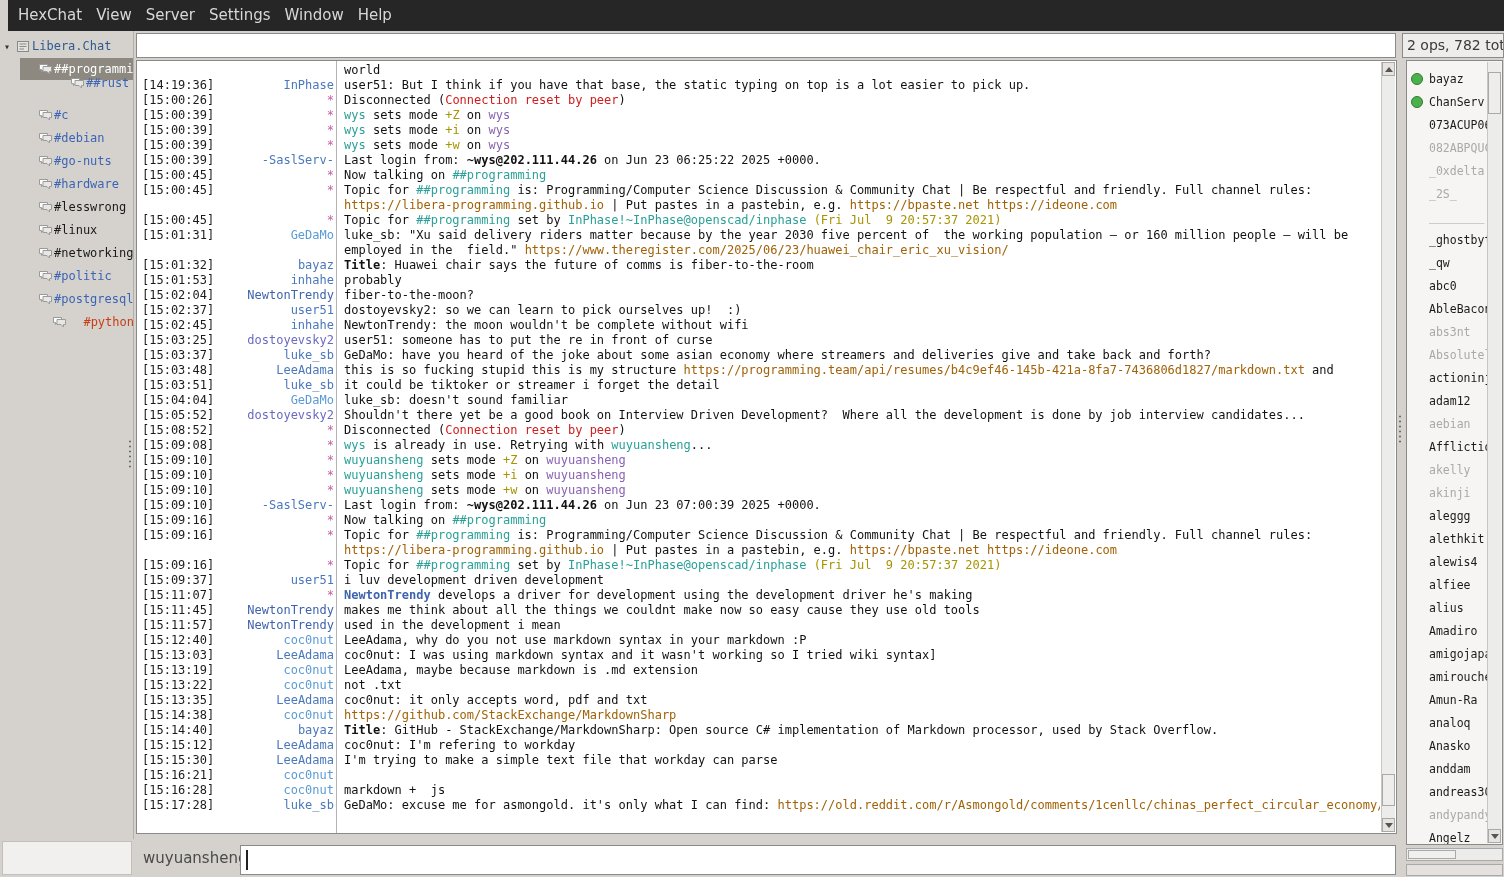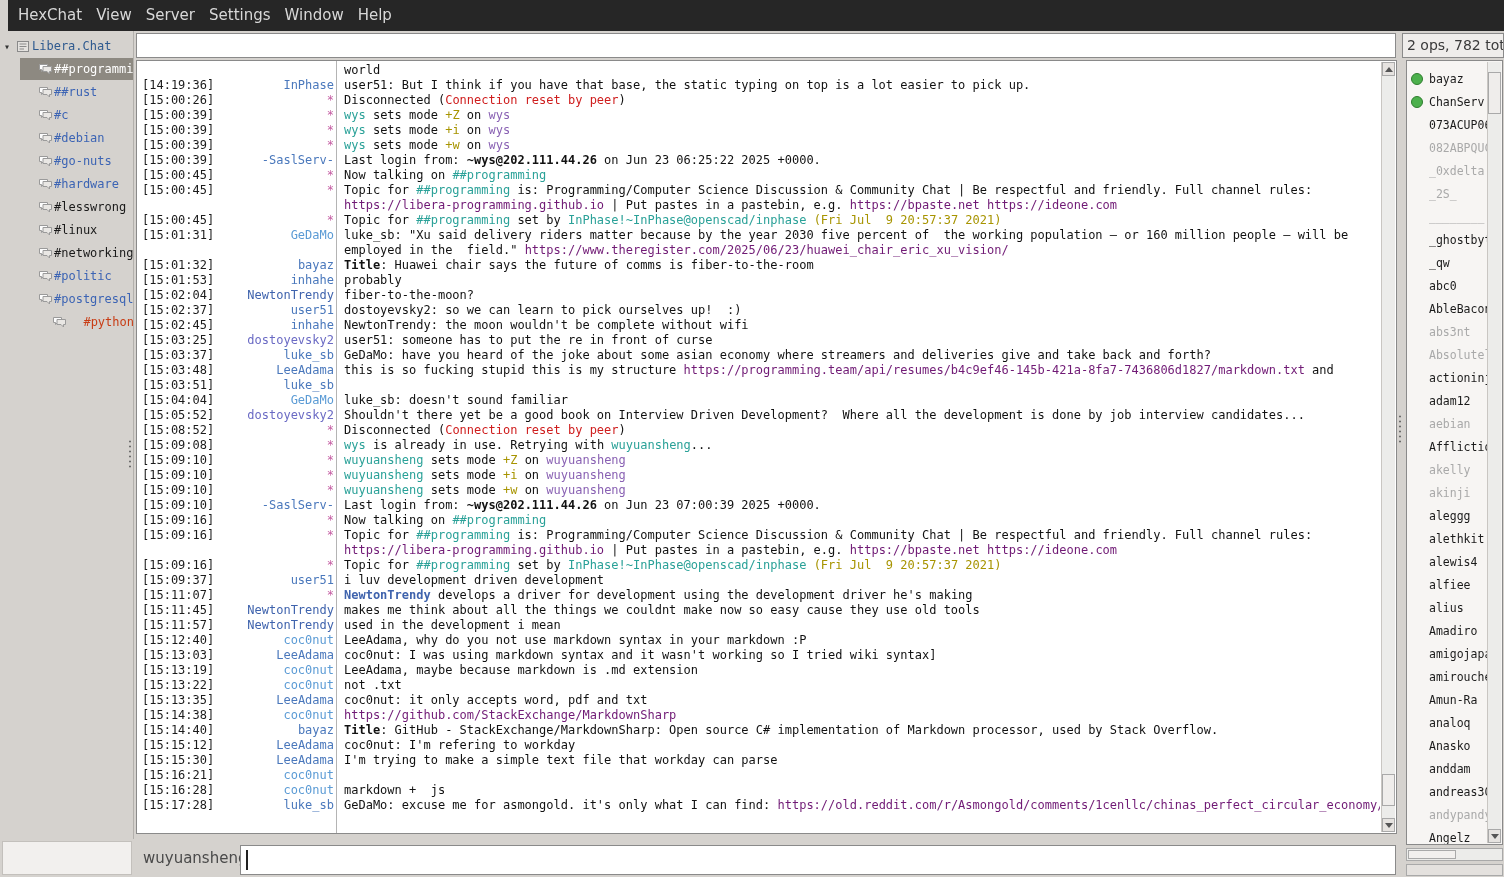--- a/index.html
+++ b/index.html
@@ -42,21 +42,21 @@
              font-family:"DejaVu Sans Mono",monospace;font-size:12px;line-height:15px;color:#111;}
   .chatsep{position:absolute;left:199px;top:0;bottom:0;width:0;border-left:1px solid #b4b4b4;}
   .crow{display:flex;height:15px;overflow:hidden;white-space:pre;}
   .ts{flex:0 0 76px;padding-left:4px;color:#1b1b1b;}
   .nick{flex:0 0 116px;text-align:right;}
   .msg{padding-left:10px;white-space:pre;}
   .n-blue{color:#4a78bc;} .n-cyan{color:#5b9bd5;} .n-dark{color:#3f63ad;}
   .n-violet{color:#6a6ac4;} .n-star{color:#c45ca2;}
   .s-d{color:#111;} .s-red{color:#cf1d1d;} .s-teal{color:#2aa198;} .s-olive{color:#a79400;}
   .s-purple{color:#8961b3;} .s-b{font-weight:bold;color:#111;}
-  .s-bb{font-weight:bold;color:#3f63ad;} .s-link{color:#701a75;}
+  .s-bb{font-weight:bold;color:#3f63ad;} .s-link{color:#a16207;}
   
   .vscroll{position:absolute;top:1px;bottom:1px;right:1px;width:14px;background:#ececea;
            border-left:1px solid #c9c6c2;box-sizing:border-box;}
   .sbtn{position:absolute;left:0;width:13px;height:14px;background:#e6e3e0;border:1px solid #a9a9a9;
         box-sizing:border-box;display:flex;align-items:center;justify-content:center;}
   .sthumb{position:absolute;left:0;width:13px;background:#efedeb;border:1px solid #a9a9a9;box-sizing:border-box;}
   .arr-up{width:0;height:0;border-left:4px solid transparent;border-right:4px solid transparent;border-bottom:5px solid #555;}
   .arr-dn{width:0;height:0;border-left:4px solid transparent;border-right:4px solid transparent;border-top:5px solid #555;}
   
   .userpanel{position:absolute;left:1406px;top:60px;width:97px;height:785px;background:#f7f5f3;
@@ -103,21 +103,21 @@
     <div class="tree-row tree-server"><span class="expander">▾</span><span class="ticon"><svg width="14" height="13" viewBox="0 0 14 13">
           <rect x="1.5" y="1.5" width="11" height="10" fill="#e4e2df" stroke="#8a8a8a"></rect>
           <line x1="3.5" y1="4" x2="10.5" y2="4" stroke="#8a8a8a"></line>
           <line x1="3.5" y1="6.5" x2="10.5" y2="6.5" stroke="#8a8a8a"></line>
           <line x1="3.5" y1="9" x2="8" y2="9" stroke="#8a8a8a"></line>
         </svg></span><span class="label">Libera.Chat</span></div>
     <div class="tree-row t-selected" style="top: 27px;"><span class="chind"></span><span class="ticon"><svg width="15" height="13" viewBox="0 0 15 13">
           <path d="M1.5 1.5 h8 v5 h-4 l-2 2 v-2 h-2 z" fill="#fdfdfd" stroke="#9a9a9a"></path>
           <path d="M5 3.5 h8.5 v5 h-2 v2.5 l-2.5 -2.5 h-4 z" fill="#e9e7e4" stroke="#9a9a9a"></path>
         </svg></span><span class="label">##programming</span></div>
-    <div class="tree-row t-activity" style="top: 50px;"><span class="chind"></span><span class="ticon"><svg width="15" height="13" viewBox="0 0 15 13">
+    <div class="tree-row t-activity" style="top: 41px; padding-left: 32px;"><span class="chind"></span><span class="ticon"><svg width="15" height="13" viewBox="0 0 15 13">
           <path d="M1.5 1.5 h8 v5 h-4 l-2 2 v-2 h-2 z" fill="#fdfdfd" stroke="#9a9a9a"></path>
           <path d="M5 3.5 h8.5 v5 h-2 v2.5 l-2.5 -2.5 h-4 z" fill="#e9e7e4" stroke="#9a9a9a"></path>
         </svg></span><span class="label">##rust</span></div>
     <div class="tree-row t-activity" style="top: 73px;"><span class="chind"></span><span class="ticon"><svg width="15" height="13" viewBox="0 0 15 13">
           <path d="M1.5 1.5 h8 v5 h-4 l-2 2 v-2 h-2 z" fill="#fdfdfd" stroke="#9a9a9a"></path>
           <path d="M5 3.5 h8.5 v5 h-2 v2.5 l-2.5 -2.5 h-4 z" fill="#e9e7e4" stroke="#9a9a9a"></path>
         </svg></span><span class="label">#c</span></div>
     <div class="tree-row t-activity" style="top: 96px;"><span class="chind"></span><span class="ticon"><svg width="15" height="13" viewBox="0 0 15 13">
           <path d="M1.5 1.5 h8 v5 h-4 l-2 2 v-2 h-2 z" fill="#fdfdfd" stroke="#9a9a9a"></path>
           <path d="M5 3.5 h8.5 v5 h-2 v2.5 l-2.5 -2.5 h-4 z" fill="#e9e7e4" stroke="#9a9a9a"></path>
@@ -184,21 +184,21 @@
       <div class="crow"><span class="ts">[15:01:31]</span><span class="nick n-cyan">GeDaMo</span><span class="msg"><span class="s-d">luke_sb: "Xu said delivery riders matter because by the year 2030 five percent of  the working population — or 160 million people — will be</span></span></div>
       <div class="crow"><span class="ts"></span><span class="nick "></span><span class="msg"><span class="s-d">employed in the  field." </span><span class="s-link">https://www.theregister.com/2025/06/23/huawei_chair_eric_xu_vision/</span></span></div>
       <div class="crow"><span class="ts">[15:01:32]</span><span class="nick n-blue">bayaz</span><span class="msg"><span class="s-b">Title</span><span class="s-d">: Huawei chair says the future of comms is fiber-to-the-room</span></span></div>
       <div class="crow"><span class="ts">[15:01:53]</span><span class="nick n-blue">inhahe</span><span class="msg"><span class="s-d">probably</span></span></div>
       <div class="crow"><span class="ts">[15:02:04]</span><span class="nick n-dark">NewtonTrendy</span><span class="msg"><span class="s-d">fiber-to-the-moon?</span></span></div>
       <div class="crow"><span class="ts">[15:02:37]</span><span class="nick n-blue">user51</span><span class="msg"><span class="s-d">dostoyevsky2: so we can learn to pick ourselves up!  :)</span></span></div>
       <div class="crow"><span class="ts">[15:02:45]</span><span class="nick n-blue">inhahe</span><span class="msg"><span class="s-d">NewtonTrendy: the moon wouldn't be complete without wifi</span></span></div>
       <div class="crow"><span class="ts">[15:03:25]</span><span class="nick n-violet">dostoyevsky2</span><span class="msg"><span class="s-d">user51: someone has to put the re in front of curse</span></span></div>
       <div class="crow"><span class="ts">[15:03:37]</span><span class="nick n-blue">luke_sb</span><span class="msg"><span class="s-d">GeDaMo: have you heard of the joke about some asian economy where streamers and deliveries give and take back and forth?</span></span></div>
       <div class="crow"><span class="ts">[15:03:48]</span><span class="nick n-blue">LeeAdama</span><span class="msg"><span class="s-d">this is so fucking stupid this is my structure </span><span class="s-link">https://programming.team/api/resumes/b4c9ef46-145b-421a-8fa7-7436806d1827/markdown.txt</span><span class="s-d"> and</span></span></div>
-      <div class="crow"><span class="ts">[15:03:51]</span><span class="nick n-blue">luke_sb</span></div>
+      <div class="crow"><span class="ts">[15:03:51]</span><span class="nick n-blue">luke_sb</span><span class="msg"><span class="s-d">it could be tiktoker or streamer i forget the detail</span></span></div>
       <div class="crow"><span class="ts">[15:04:04]</span><span class="nick n-cyan">GeDaMo</span><span class="msg"><span class="s-d">luke_sb: doesn't sound familiar</span></span></div>
       <div class="crow"><span class="ts">[15:05:52]</span><span class="nick n-violet">dostoyevsky2</span><span class="msg"><span class="s-d">Shouldn't there yet be a good book on Interview Driven Development?  Where all the development is done by job interview candidates...</span></span></div>
       <div class="crow"><span class="ts">[15:08:52]</span><span class="nick n-star">*</span><span class="msg"><span class="s-d">Disconnected (</span><span class="s-red">Connection reset by peer</span><span class="s-d">)</span></span></div>
       <div class="crow"><span class="ts">[15:09:08]</span><span class="nick n-star">*</span><span class="msg"><span class="s-teal">wys</span><span class="s-d"> is already in use. Retrying with </span><span class="s-teal">wuyuansheng</span><span class="s-d">...</span></span></div>
       <div class="crow"><span class="ts">[15:09:10]</span><span class="nick n-star">*</span><span class="msg"><span class="s-teal">wuyuansheng</span><span class="s-d"> sets mode </span><span class="s-olive">+Z</span><span class="s-d"> on </span><span class="s-purple">wuyuansheng</span></span></div>
       <div class="crow"><span class="ts">[15:09:10]</span><span class="nick n-star">*</span><span class="msg"><span class="s-teal">wuyuansheng</span><span class="s-d"> sets mode </span><span class="s-olive">+i</span><span class="s-d"> on </span><span class="s-purple">wuyuansheng</span></span></div>
       <div class="crow"><span class="ts">[15:09:10]</span><span class="nick n-star">*</span><span class="msg"><span class="s-teal">wuyuansheng</span><span class="s-d"> sets mode </span><span class="s-olive">+w</span><span class="s-d"> on </span><span class="s-purple">wuyuansheng</span></span></div>
       <div class="crow"><span class="ts">[15:09:10]</span><span class="nick n-blue">-SaslServ-</span><span class="msg"><span class="s-d">Last login from: </span><span class="s-b">~wys@202.111.44.26</span><span class="s-d"> on Jun 23 07:00:39 2025 +0000.</span></span></div>
       <div class="crow"><span class="ts">[15:09:16]</span><span class="nick n-star">*</span><span class="msg"><span class="s-d">Now talking on </span><span class="s-teal">##programming</span></span></div>
       <div class="crow"><span class="ts">[15:09:16]</span><span class="nick n-star">*</span><span class="msg"><span class="s-d">Topic for </span><span class="s-teal">##programming</span><span class="s-d"> is: Programming/Computer Science Discussion &amp; Community Chat | Be respectful and friendly. Full channel rules:</span></span></div>

